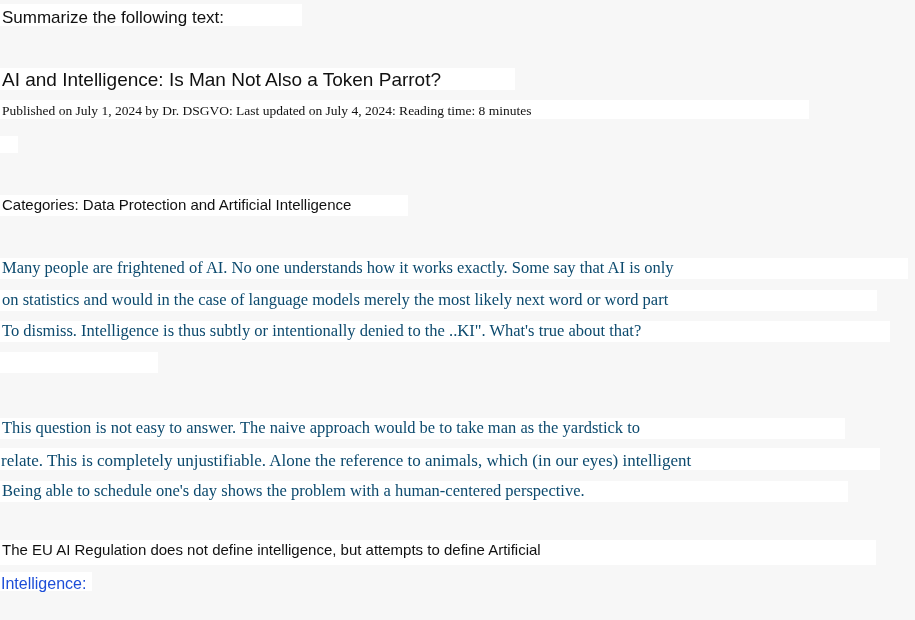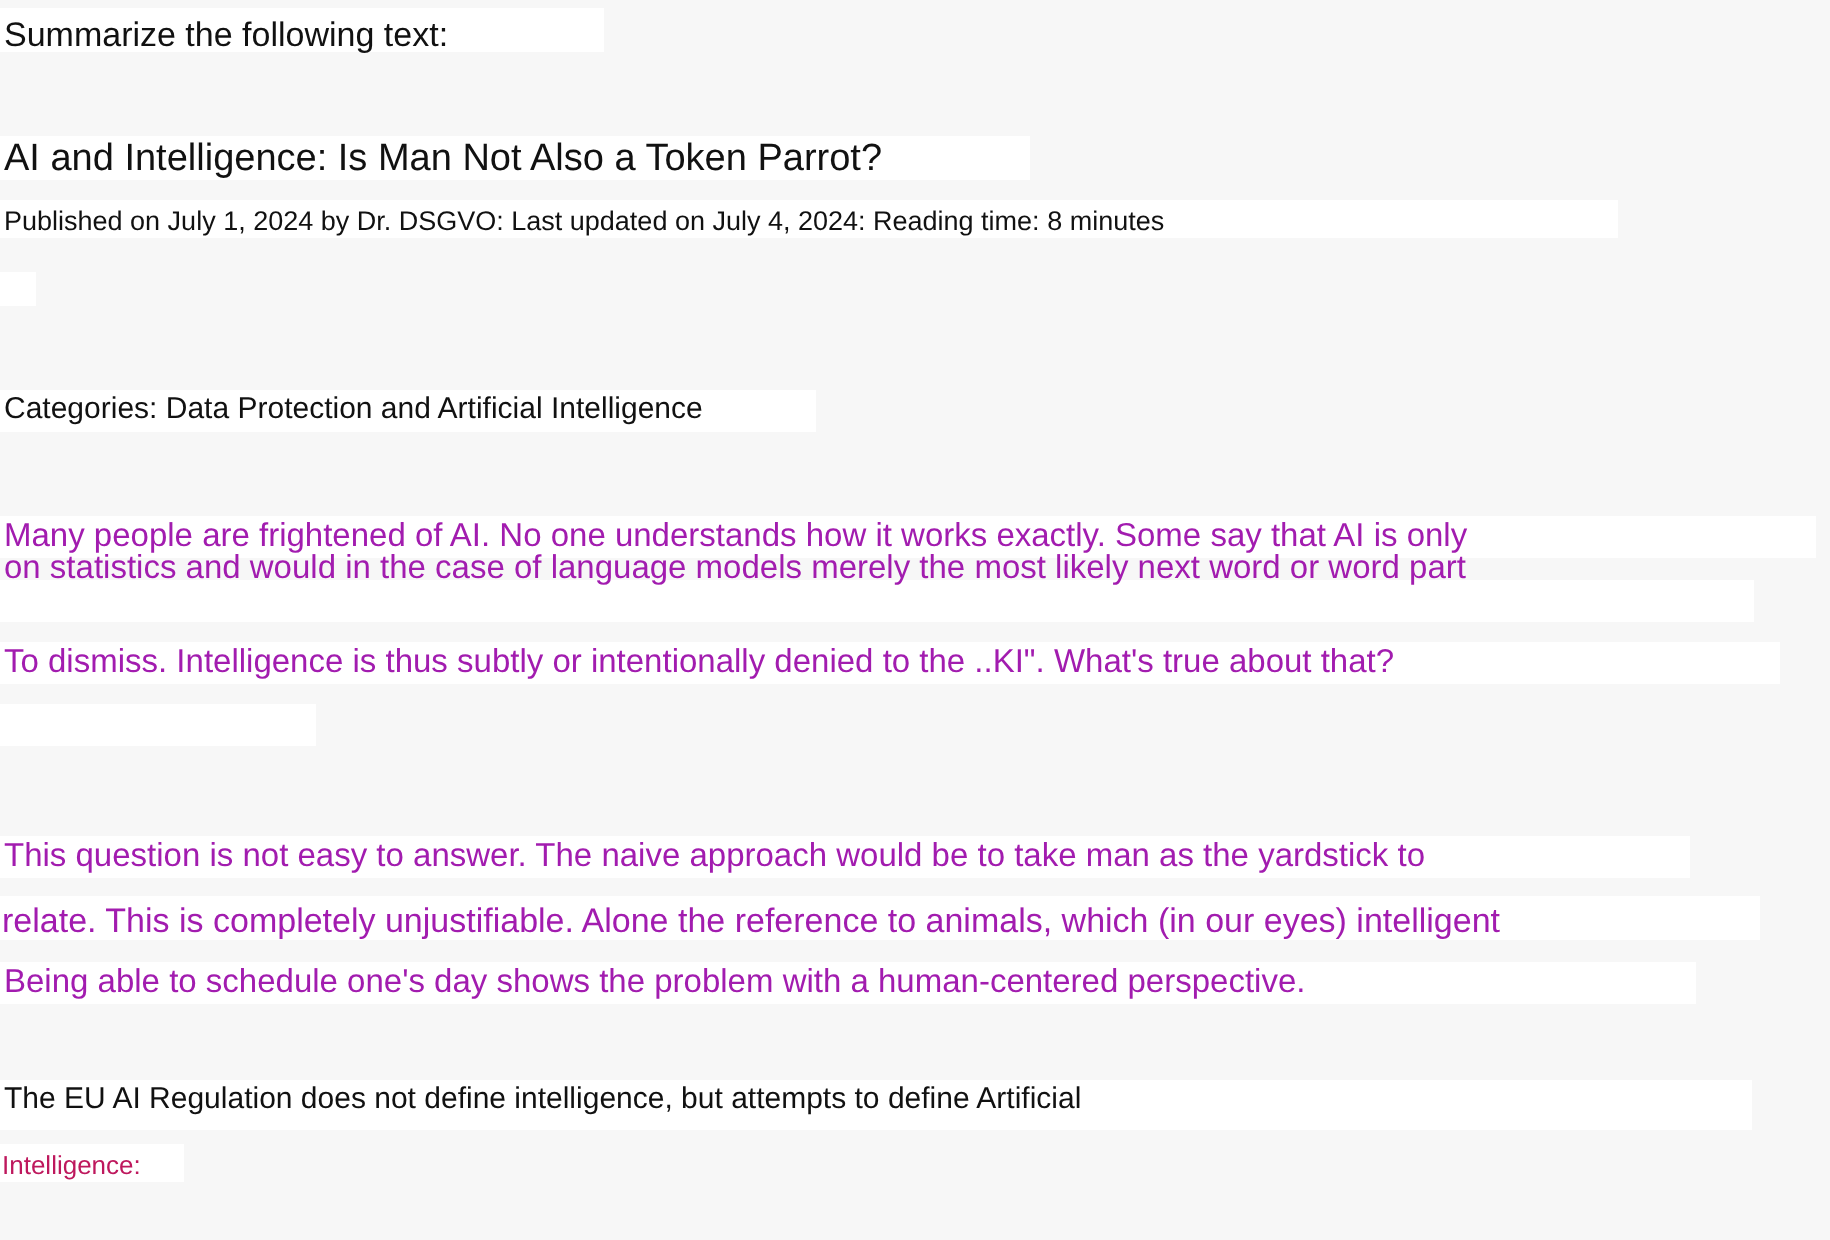--- a/index.html
+++ b/index.html
@@ -48,69 +48,70 @@
   .meta {
     font-size: 13.5px;
     color: #111;
   }
   .cats {
     font-size: 15px;
     color: #111;
   }
   .body-txt {
     font-size: 16.5px;
-    color: #a21caf;
+    color: #0c4a6e;
+    font-family: Liberation Serif, serif;
   }
   .subhead {
     font-size: 16.5px;
     color: #111;
   }
   .bighead {
     font-size: 15px;
     color: #111;
   }
   .small {
-    font-size: 13px;
-    color: #be185d;
+    font-size: 16px;
+    color: #1d4ed8;
   }
 </style>
 </head>
 <body>
 
 <div class="page">
 
   <div class="hl" style="left:0px; top:4px; width:302px; height:22px;"></div>
   <div class="line prompt" style="left:2px; top:9px;">
     <span class="txt">Summarize the following text:</span>
   </div>
 
   <div class="hl" style="left:0px; top:68px; width:515px; height:22px;"></div>
   <div class="line title" style="left:2px; top:70px;">
     <span class="txt">AI and Intelligence: Is Man Not Also a Token Parrot?</span>
   </div>
 
   <div class="hl" style="left:0px; top:100px; width:809px; height:19px;"></div>
-  <div class="line meta" style="left:2px; top:104px;">
+  <div class="line meta" style="left:2px; top:104px;font-family:Liberation Serif, serif;">
     <span class="txt">Published on July 1, 2024 by Dr. DSGVO: Last updated on July 4, 2024: Reading time: 8 minutes</span>
   </div>
 
   <div class="hl" style="left:0px; top:136px; width:18px; height:17px;"></div>
 
   <div class="hl" style="left:0px; top:195px; width:408px; height:21px;"></div>
   <div class="line cats" style="left:2px; top:197px;">
     <span class="txt">Categories: Data Protection and Artificial Intelligence</span>
   </div>
 
   <div class="hl" style="left:0px; top:258px; width:908px; height:21px;"></div>
   <div class="line body-txt" style="left:2px; top:260px;">
     <span class="txt">Many people are frightened of AI. No one understands how it works exactly. Some say that AI is only</span>
   </div>
 
   <div class="hl" style="left:0px; top:290px; width:877px; height:21px;"></div>
-  <div class="line body-txt" style="left:2px; top:276px;text-align:right;">
+  <div class="line body-txt" style="left:2px; top:292px;text-align:right;">
     <span class="txt">on statistics and would in the case of language models merely the most likely next word or word part</span>
   </div>
 
   <div class="hl" style="left:0px; top:321px; width:890px; height:21px;"></div>
   <div class="line body-txt" style="left:2px; top:323px;">
     <span class="txt">To dismiss. Intelligence is thus subtly or intentionally denied to the ..KI". What's true about that?</span>
   </div>
 
   <div class="hl" style="left:0px; top:352px; width:158px; height:21px;"></div>
 

